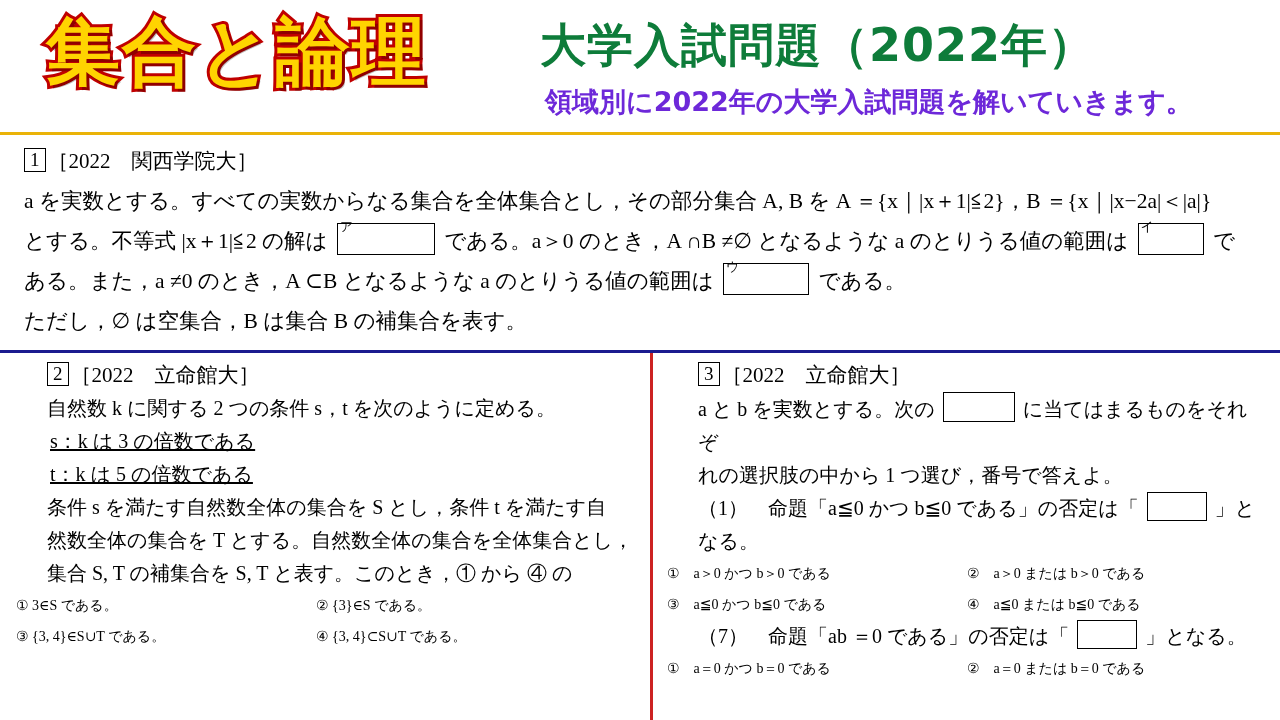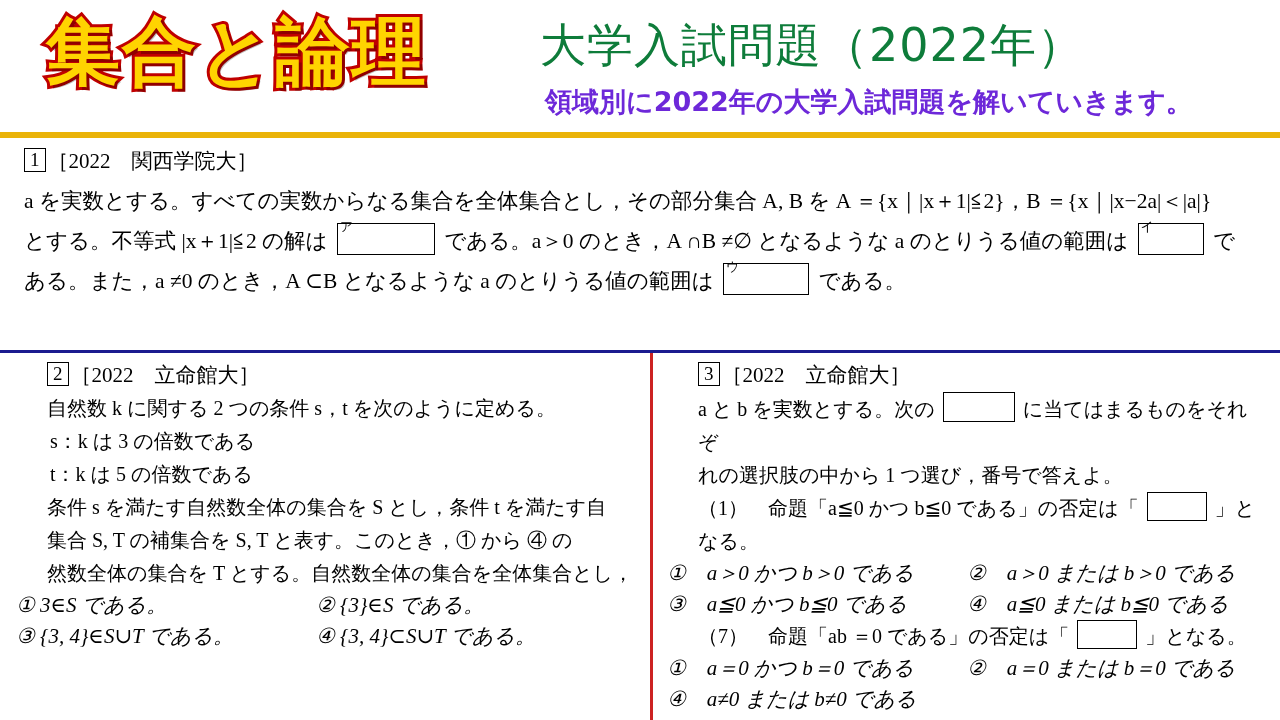--- a/index.html
+++ b/index.html
@@ -5,35 +5,35 @@
   html,body{margin:0;padding:0;}
   body{
     width:1280px;height:720px;overflow:hidden;
     background:#ffffff;
     font-family:"Liberation Serif","DejaVu Serif",serif;
     color:#000;
   }
   .page{position:relative;width:1280px;height:720px;}
 
   
-  .header{position:relative;height:132px;border-bottom:6px solid #eab308;}
+  .header{position:relative;height:132px;border-bottom:3px solid #eab308;}
   .title-main{
     position:absolute;left:46px;top:14px;
     font-family:"DejaVu Sans","Liberation Sans",sans-serif;
     font-weight:bold;font-size:74px;line-height:1;
     color:#ffd400;
     -webkit-text-stroke:6px #c00000;
     paint-order:stroke fill;
     letter-spacing:2px;
     text-shadow:3px 3px 0 rgba(0,0,0,.25);
   }
   .title-sub{
     position:absolute;left:540px;top:22px;
     font-family:"DejaVu Sans","Liberation Sans",sans-serif;
-    font-weight:normal;font-size:46px;line-height:1;
+    font-weight:bold;font-size:46px;line-height:1;
     color:#0e7c3a;
     letter-spacing:1px;
   }
   .title-desc{
     position:absolute;left:545px;top:88px;
     font-family:"DejaVu Sans","Liberation Sans",sans-serif;
     font-weight:bold;font-size:27px;line-height:1;
     color:#6d28d9;
   }
 
@@ -62,22 +62,22 @@
 
   
   .hr-main{position:absolute;left:0;top:350px;width:1280px;height:3px;background:#1b1b8f;}
   .vr-main{position:absolute;left:650px;top:353px;width:3px;height:367px;background:#cc2222;}
 
   .col{position:absolute;top:355px;box-sizing:border-box;}
   .colL{left:0;width:650px;padding:4px 10px 0 16px;}
   .colR{left:653px;width:614px;padding:4px 10px 0 14px;}
 
   .ln{font-size:20px;line-height:33px;padding-left:31px;}
-  .ln.ind{padding-left:34px;}
-  .opt-row{font-size:21px;line-height:31px;display:flex;font-style:italic;}
+  .ln.ind{padding-left:34px;text-decoration:underline;}
+  .opt-row{font-size:14px;line-height:31px;display:flex;}
   .opt-row > span{display:inline-block;}
   .opt-a{width:300px;}
 
   .abox-s{
     display:inline-block;border:1.4px solid #000;background:#fff;
     width:58px;height:27px;vertical-align:-6px;margin:0 3px;
   }
   .abox-m{
     display:inline-block;border:1.4px solid #000;background:#fff;
     width:70px;height:28px;vertical-align:-6px;margin:0 3px;
@@ -104,35 +104,36 @@
       <span class="abox w96"><span class="lbl">ア</span></span>
       <span>である。a＞0 のとき，A ∩B ≠∅ となるような a のとりうる値の範囲は</span>
       <span class="abox w64"><span class="lbl">イ</span></span>
       <span>で</span>
     </div>
     <div class="line">
       <span>ある。また，a ≠0 のとき，A ⊂B となるような a のとりうる値の範囲は</span>
       <span class="abox w84"><span class="lbl">ウ</span></span>
       <span>である。</span>
     </div>
+    <div class="line">ただし，∅ は空集合，B は集合 B の補集合を表す。</div>
   </div>
 
   <div class="hr-main"></div>
   <div class="vr-main"></div>
 
   <div class="col colL">
     <div class="ln">
       <span class="qnum">2</span><span class="src">［2022　立命館大］</span>
     </div>
     <div class="ln">自然数 k に関する 2 つの条件 s，t を次のように定める。</div>
     <div class="ln ind">s：k は 3 の倍数である</div>
     <div class="ln ind">t：k は 5 の倍数である</div>
     <div class="ln">条件 s を満たす自然数全体の集合を S とし，条件 t を満たす自</div>
+    <div class="ln">然数全体の集合を T とする。自然数全体の集合を全体集合とし，</div>
     <div class="ln">集合 S, T の補集合を S, T と表す。このとき，① から ④ の</div>
-    <div class="ln">然数全体の集合を T とする。自然数全体の集合を全体集合とし，</div>
     <div class="opt-row">
       <span class="opt-a">① 3∈S である。</span>
       <span>② {3}∈S である。</span>
     </div>
     <div class="opt-row">
       <span class="opt-a">③ {3, 4}∈S∪T である。</span>
       <span>④ {3, 4}⊂S∪T である。</span>
     </div>
   </div>
 
@@ -164,17 +165,16 @@
     <div class="ln">
       <span>（7）　命題「ab ＝0 である」の否定は「</span>
       <span class="abox-s"></span>
       <span>」となる。</span>
     </div>
     <div class="opt-row ind2">
       <span class="opt-a">①　a＝0 かつ b＝0 である</span>
       <span>②　a＝0 または b＝0 である</span>
     </div>
     <div class="opt-row ind2">
-      <span>④　a≠0 または b≠0 である</span>
     </div>
   </div>
 
 </div>
 
 </body></html>

